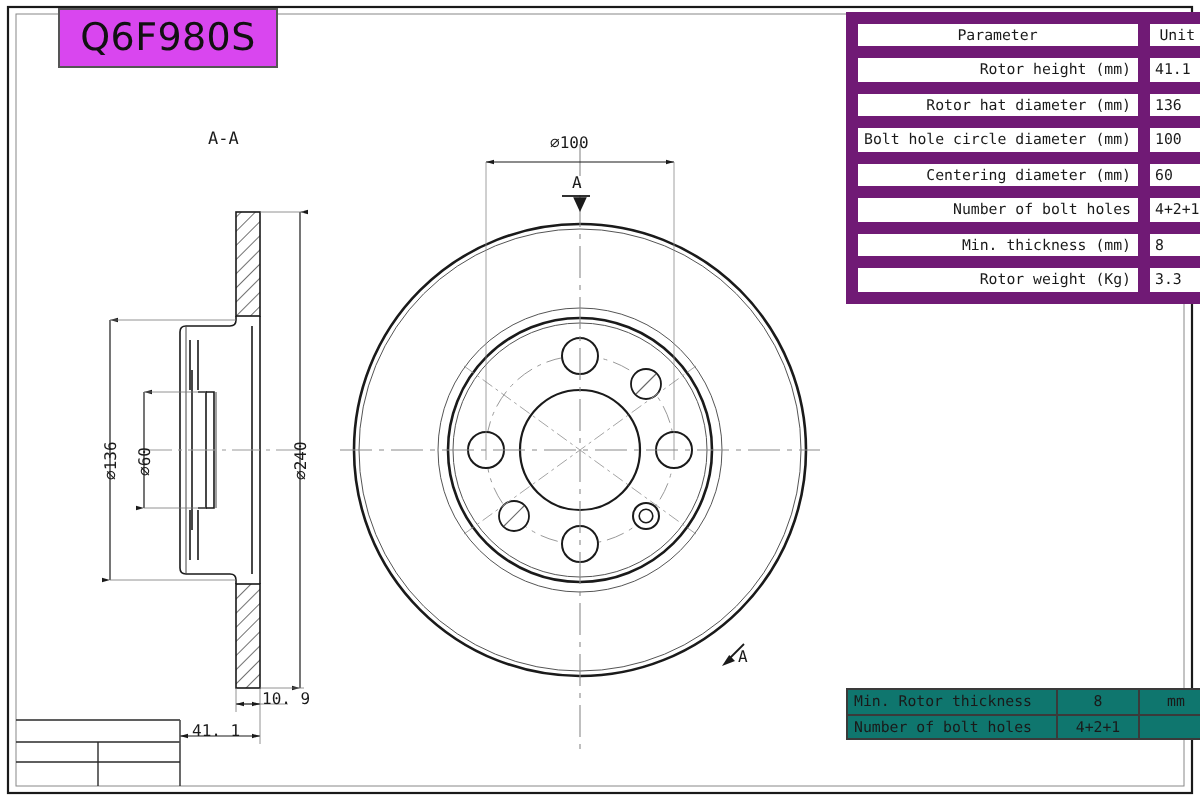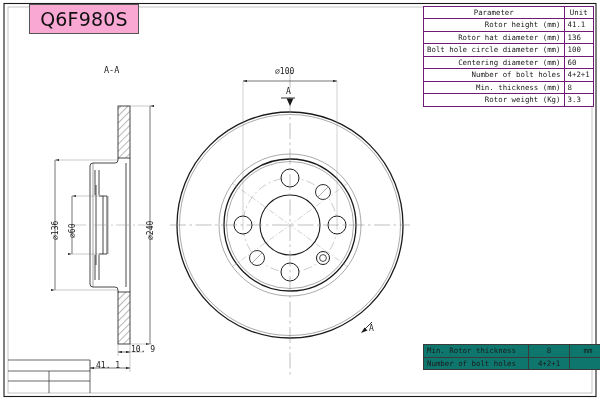--- a/index.html
+++ b/index.html
@@ -27,21 +27,21 @@
     width: 600px;
     height: 400px;
     pointer-events: none;
   }
   
   #title-box {
     position: absolute;
     left: 29px; top: 4px;
     width: 110px; height: 30px;
     border: 1px solid #555;
-    background: #f9a8d4;
+    background: #d946ef;
     display: flex;
     align-items: center;
     justify-content: center;
     box-sizing: border-box;
   }
   #title-box .t {
     font-family: "DejaVu Sans", "Liberation Sans", sans-serif;
     font-size: 19px;
     letter-spacing: 0.2px;
     line-height: 1;
@@ -50,21 +50,21 @@
   
   #param-table {
     position: absolute;
     left: 423px; top: 6px;
     width: 171px;
     border-collapse: collapse;
     background: #fff;
     font-size: 7.4px;
   }
   #param-table td, #param-table th {
-    border: 1px solid #701a75;
+    border: 6px solid #701a75;
     padding: 1px 3px;
     font-weight: normal;
     line-height: 1.28;
     white-space: nowrap;
     color: #1a1a1a;
     margin-left: 48px;
   }
   #param-table th { text-align: center; }
   #param-table td.p { text-align: right; }
   #param-table td.u, #param-table th.u { width: 30px; }

